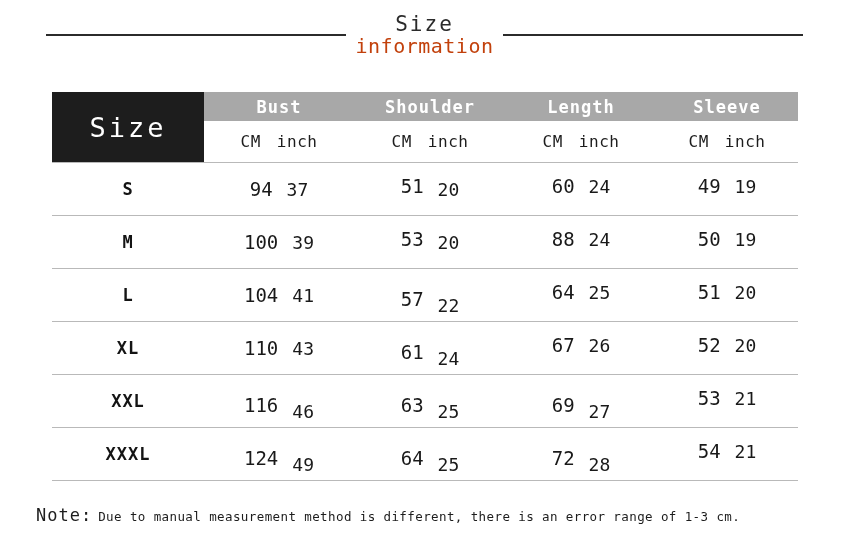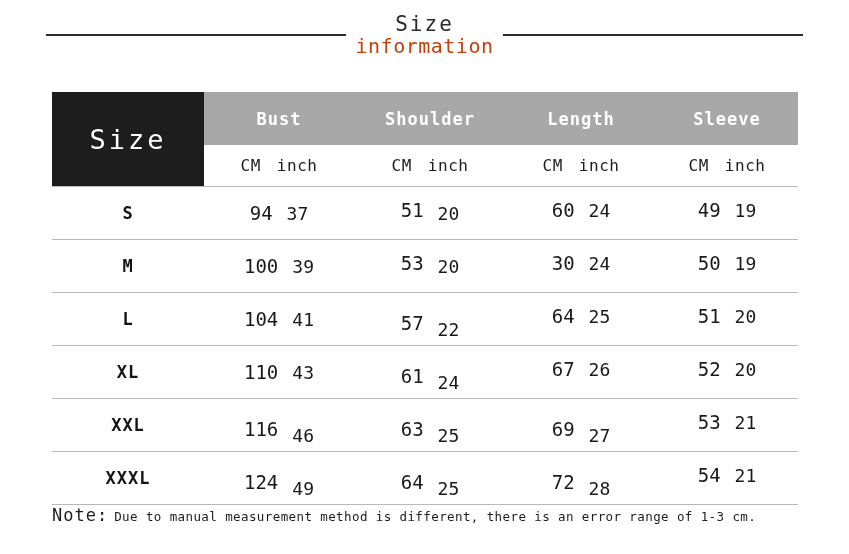--- a/index.html
+++ b/index.html
@@ -82,21 +82,21 @@
     height: 62px;
     padding: 0;
   }
   .hdr-group {
     background: #a8a8a8;
     color: #ffffff;
     font-size: 17px;
     letter-spacing: 1px;
     text-align: center;
     height: 29px;
-    padding: 12px;
+    padding: 0;
     font-weight: 700;
   }
   .hdr-unit-row td {
     background: #ffffff;
     height: 33px;
     padding: 4px;
   }
   .unit-pair {
     display: flex;
     justify-content: center;
@@ -150,21 +150,20 @@
     top: 505px;
     width: 790px;
     display: flex;
     align-items: baseline;
   }
   .note-label {
     font-size: 17px;
     color: #1d1d1d;
     letter-spacing: 1px;
     margin-right: 6px;
-    margin-left: 16px;
   }
   .note-text {
     font-size: 12.5px;
     color: #1d1d1d;
     letter-spacing: 0.4px;
   }
 </style>
 </head>
 <body>
 
@@ -262,21 +261,21 @@
             </div>
           </td>
           <td>
             <div class="pair">
               <span class="cm jit-up">53</span>
               <span class="inch">20</span>
             </div>
           </td>
           <td>
             <div class="pair">
-              <span class="cm jit-up">30</span>
+              <span class="cm jit-up">88</span>
               <span class="inch jit-up">24</span>
             </div>
           </td>
           <td>
             <div class="pair">
               <span class="cm jit-up">50</span>
               <span class="inch jit-up">19</span>
             </div>
           </td>
         </tr>

